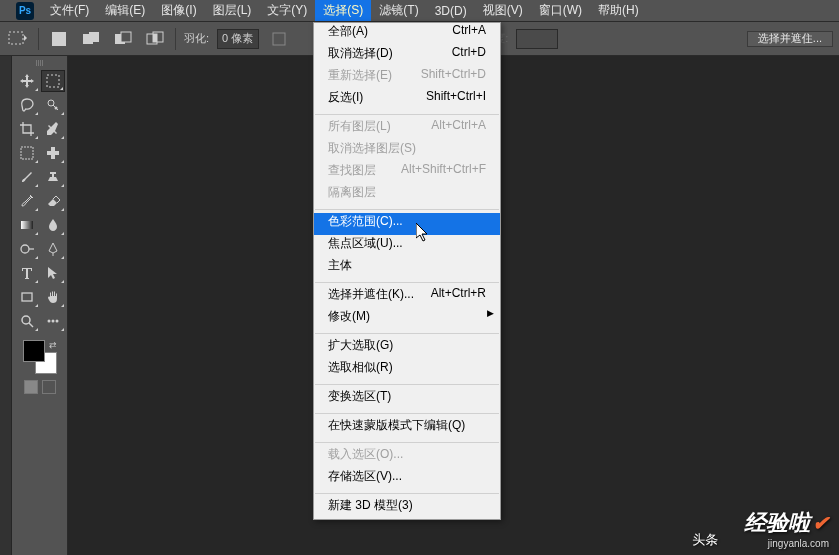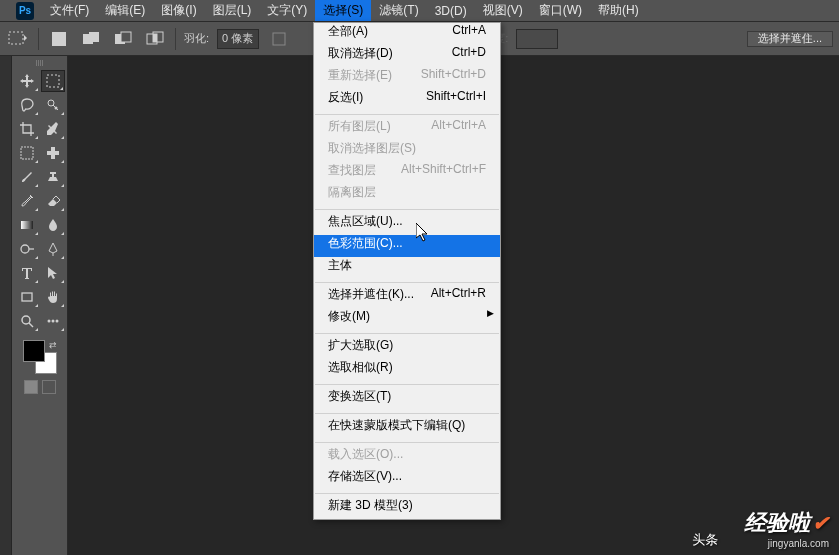--- a/index.html
+++ b/index.html
@@ -2,21 +2,21 @@
 <html><head>
 <meta charset="utf-8">
 <style>
 * { margin: 0; padding: 0; box-sizing: border-box; font-family: "Microsoft YaHei", Arial, sans-serif; }
 body { background: #535353; width: 839px; height: 555px; overflow: hidden; color: #e6e6e6; font-size: 12px; user-select: none; position: relative; }
 
 
 .menubar { background: #535353; height: 22px; display: flex; align-items: center; padding: 0 16px; border-bottom: 1px solid #2a2a2a; }
 .ps-icon { width: 18px; height: 18px; background: #001e36; border-radius: 3px; display: flex; align-items: center; justify-content: center; color: #31a8ff; font-weight: bold; font-size: 10px; margin-right: 8px; }
 .menu-item { padding: 2px 8px; cursor: default; color: #e6e6e6; }
-.menu-item.open { background: #1473e6; color: #000000; text-align: center; }
+.menu-item.open { background: #1473e6; color: #fef9c3; text-align: center; }
 
 
 .optionsbar { background: #535353; height: 34px; display: flex; align-items: center; padding: 0 6px; gap: 8px; border-bottom: 1px solid #2a2a2a; }
 .opt-icon { width: 24px; height: 24px; display: flex; align-items: center; justify-content: center; color: #d0d0d0; }
 .opt-sep { width: 1px; height: 22px; background: #3a3a3a; }
 .opt-label { color: #d0d0d0; font-size: 11px; }
 .opt-input { width: 42px; height: 20px; background: #3f3f3f; border: 1px solid #2a2a2a; color: #d0d0d0; font-size: 11px; padding: 0 4px; }
 .opt-label.dim { color: #6a6a6a; }
 .opt-input.dim { background: #4a4a4a; color: #6a6a6a; }
 .opt-btn { height: 16px; padding: 0 10px; background: #5a5a5a; border: 1px solid #3a3a3a; color: #e6e6e6; font-size: 11px; display: flex; align-items: center; }
@@ -341,26 +341,26 @@
     </div>
     <div class="dd-row disabled">
       <span>查找图层</span>
       <span>Alt+Shift+Ctrl+F</span>
     </div>
     <div class="dd-row disabled">
       <span>隔离图层</span>
       <span></span>
     </div>
     <div class="dd-sep"></div>
-    <div class="dd-row">
-      <span>焦点区域(U)...</span>
-      <span></span>
-    </div>
     <div class="dd-row hover">
       <span>色彩范围(C)...</span>
+      <span></span>
+    </div>
+    <div class="dd-row">
+      <span>焦点区域(U)...</span>
       <span></span>
     </div>
     <div class="dd-row">
       <span>主体</span>
       <span></span>
     </div>
     <div class="dd-sep"></div>
     <div class="dd-row">
       <span>选择并遮住(K)...</span>
       <span>Alt+Ctrl+R</span>

